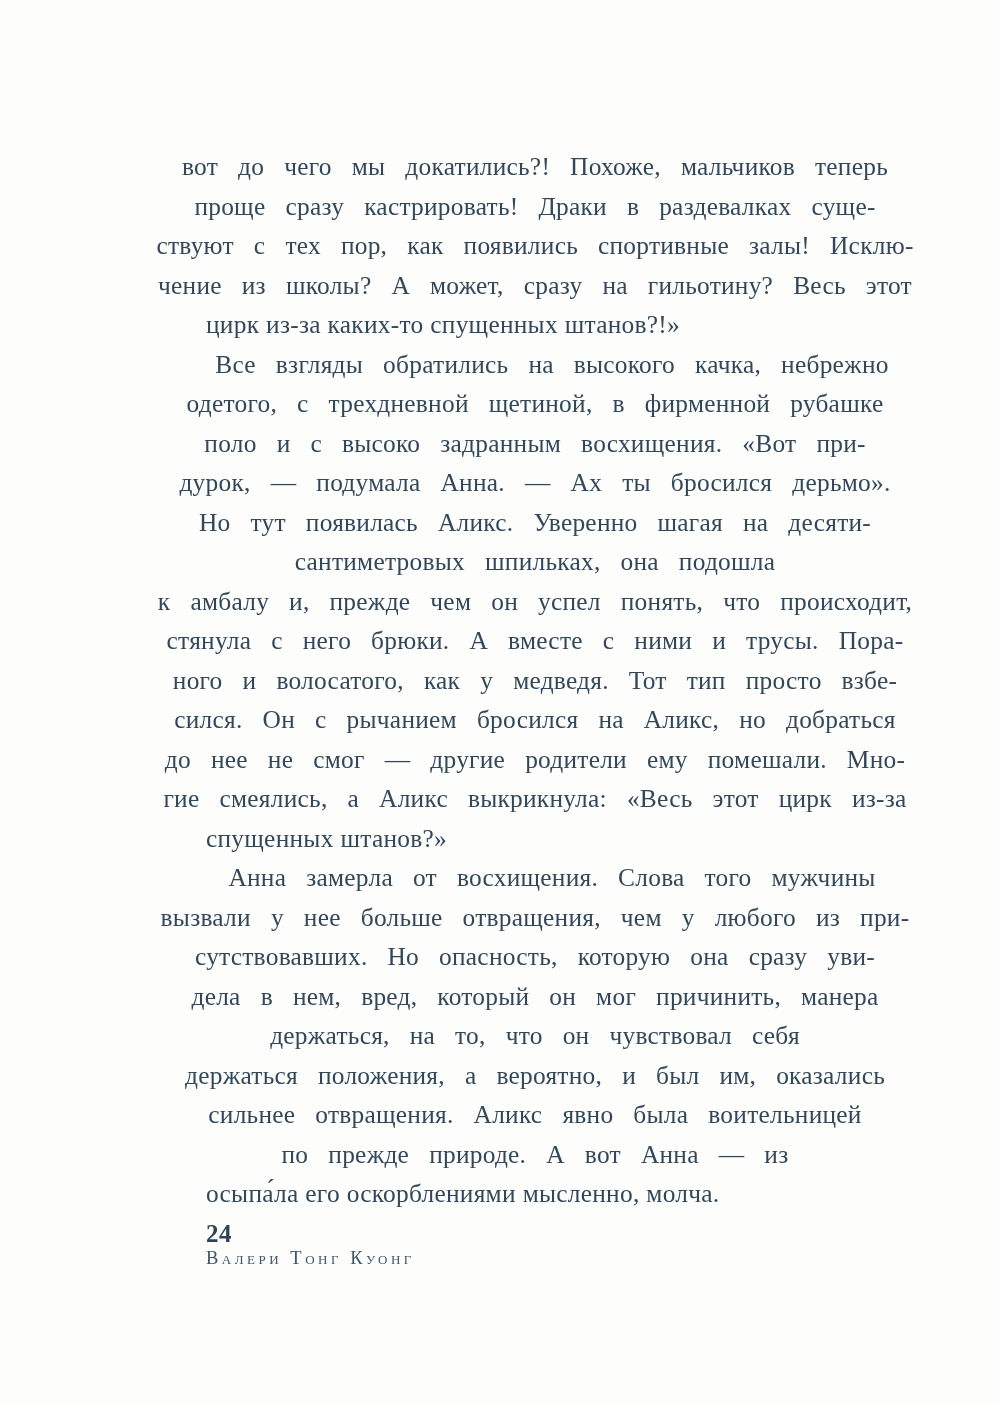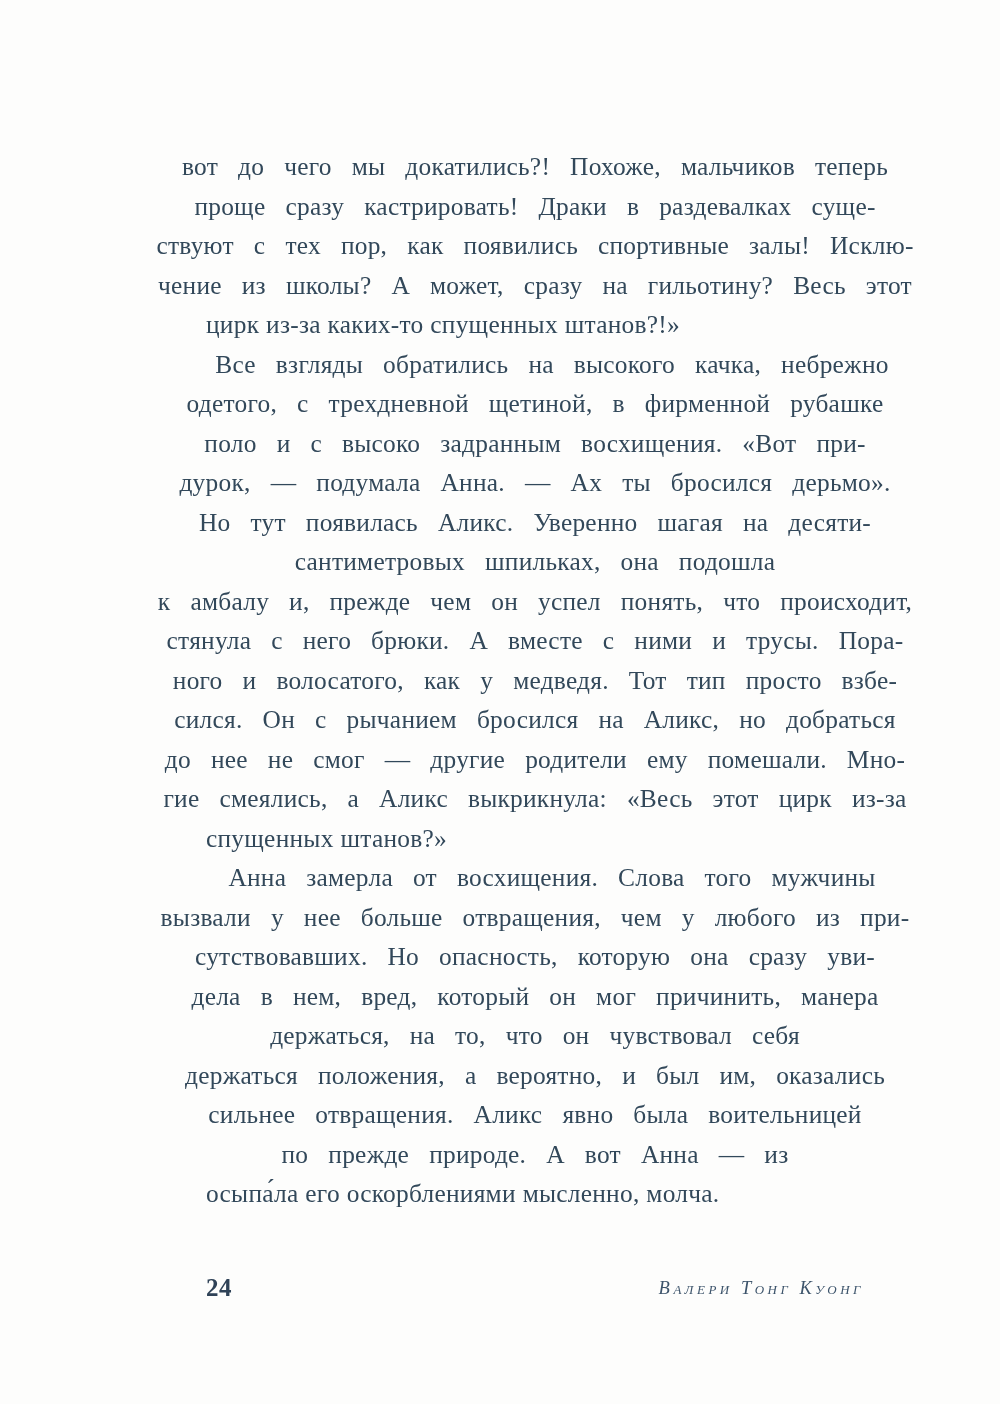--- a/index.html
+++ b/index.html
@@ -62,40 +62,40 @@
   }
   em, .ital {
     font-style: italic;
   }
 
   
   .footer {
     position: absolute;
     left: 206px;
     right: 136px;
-    top: 1268px;
+    top: 1220px;
     height: 40px;
     display: flex;
-    align-items: center;
+    align-items: flex-start;
     justify-content: space-between;
+    flex-direction: column;
   }
   .folio {
     color: #2f4257;
     font-size: 25px;
     font-weight: 700;
     letter-spacing: 0.02em;
   }
   .running-head {
     color: #3d546b;
     font-size: 18.5px;
     letter-spacing: 0.19em;
     font-variant: small-caps;
     text-transform: none;
     white-space: nowrap;
-    font-style: italic;
   }
 </style>
 </head>
 <body>
 
 <div class="page">
 
   <div class="text-block">
 
     <p class="para">

